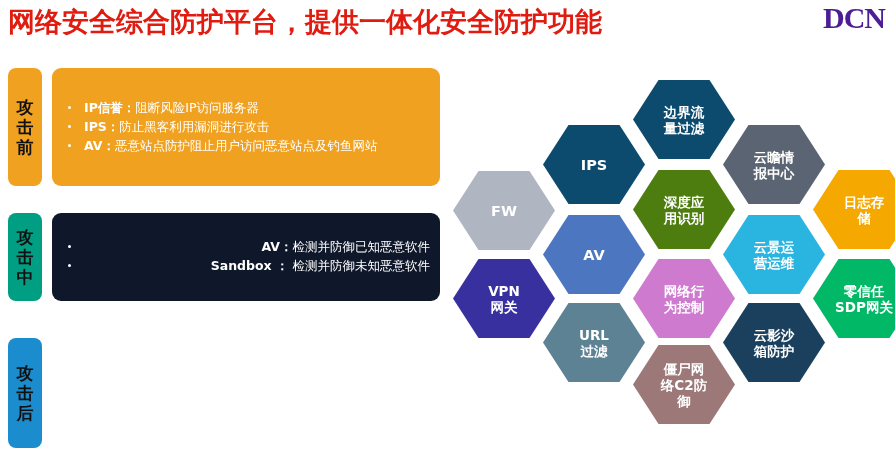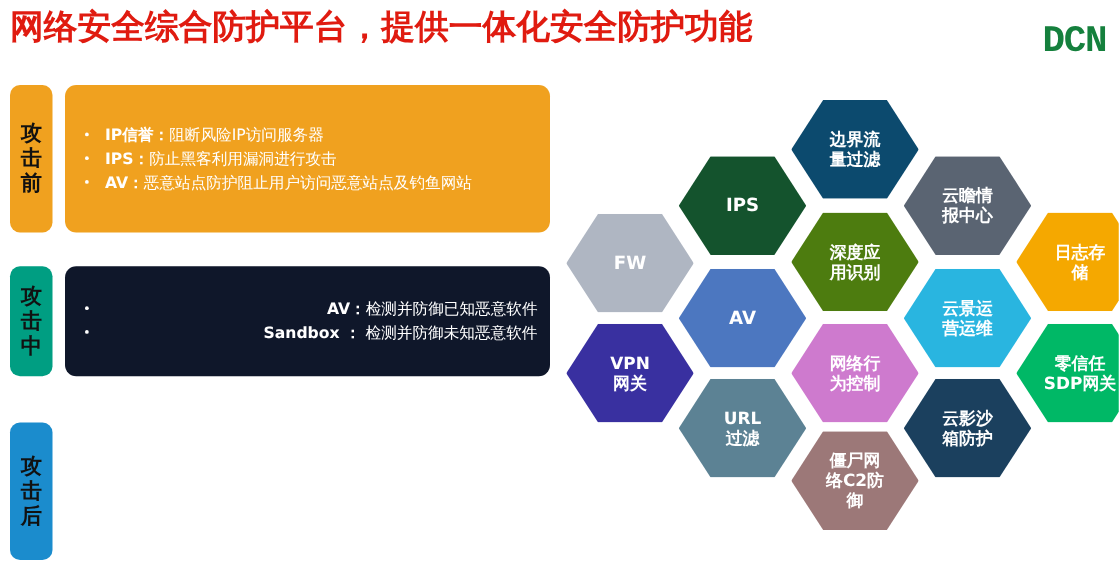--- a/index.html
+++ b/index.html
@@ -13,24 +13,23 @@
 
   
   .header{position:absolute;left:0;top:0;width:895px;height:48px;background:#ffffff;}
   .header .title{
     position:absolute;left:8px;top:2px;
     font-size:27px;font-weight:bold;color:#E01B10;
     letter-spacing:0px;white-space:nowrap;line-height:40px;
   }
   .logo{
     position:absolute;right:10px;top:1px;
-    font-size:30px;font-weight:bold;color:#15803d;
+    font-size:30px;font-weight:bold;color:#4c1d95;
     letter-spacing:-1px;line-height:34px;
-    font-family:Liberation Mono, monospace;
-    margin-top:16px;
+    font-family:Liberation Serif, serif;
   }
 
   
   .panel{position:absolute;display:flex;align-items:stretch;}
   .panel .tab{
     width:34px;border-radius:8px;
     display:flex;flex-direction:column;align-items:center;justify-content:center;
     color:#111111;font-size:17px;font-weight:bold;line-height:1.18;
     flex:0 0 auto;
   }
@@ -122,21 +121,21 @@
       <span>击</span>
       <span>后</span>
     </div>
   </div>
 
   <div class="hexwrap" id="hexwrap">
       <div class="hex" style="left: 633px; top: 32px; background: #0c4a6e;">
         <span class="lbl">边界流
 量过滤</span>
       </div>
-      <div class="hex small" style="left: 543px; top: 77px; background: #14532d;">
+      <div class="hex small" style="left: 543px; top: 77px; background: #0c4a6e;">
         <span class="lbl">IPS</span>
       </div>
       <div class="hex" style="left: 723px; top: 77px; background: rgb(90, 100, 114);">
         <span class="lbl">云瞻情
 报中心</span>
       </div>
       <div class="hex small" style="left: 453px; top: 123px; background: rgb(175, 182, 194);">
         <span class="lbl">FW</span>
       </div>
       <div class="hex" style="left: 633px; top: 122px; background: #4d7c0f;">

